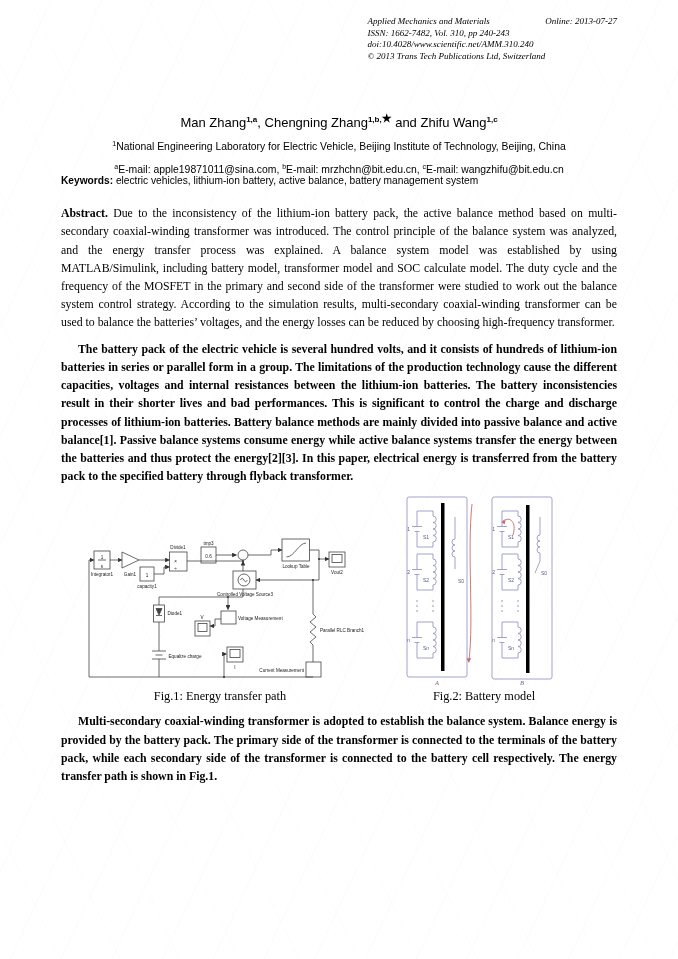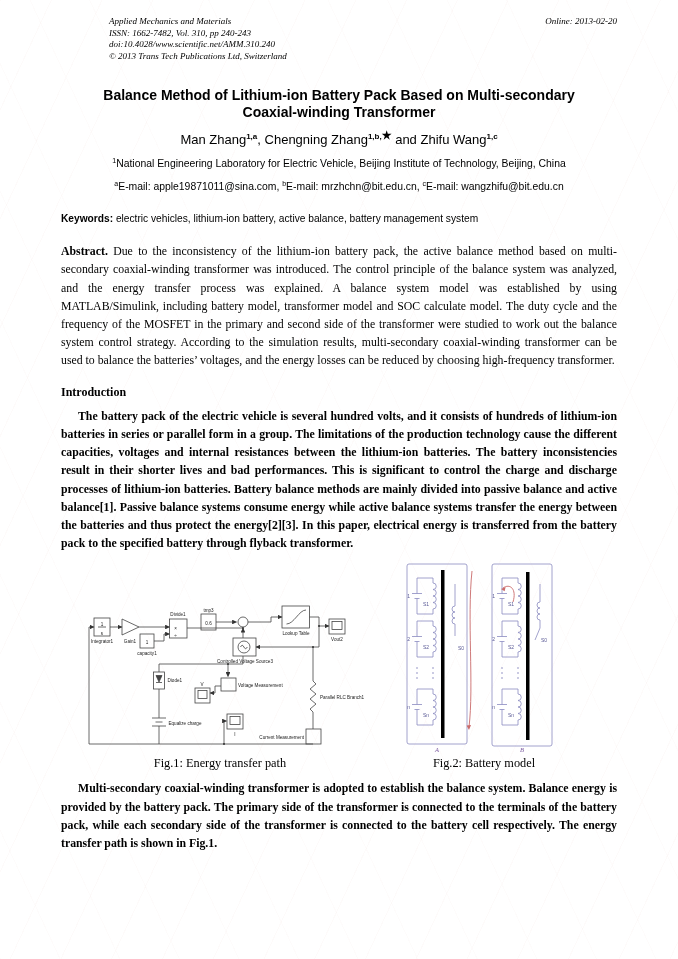--- a/index.html
+++ b/index.html
@@ -9,33 +9,33 @@
   }
   .page{
     box-sizing:border-box;width:678px;height:959px;
     padding:16px 61px 0 61px;
     background:
       repeating-linear-gradient(115deg, rgba(240,215,210,0.10) 0 1px, transparent 1px 46px),
       repeating-linear-gradient(65deg, rgba(240,215,210,0.08) 0 1px, transparent 1px 54px),
       #ffffff;
   }
   
-  .doc-header{display:flex;justify-content:space-between;align-items:flex-start;
-    font:italic 9px/11.5px "Liberation Serif", serif;margin-left:48px;}
+  .doc-header{display:flex;justify-content:flex-end;align-items:flex-start;
+    font:italic 9px/11.5px "Liberation Serif", serif;}
   .doc-header .left div{white-space:nowrap;}
   
   .title{margin:25px 0 0;text-align:center;
     font:bold 14px/17px "Liberation Sans", sans-serif;}
   .authors{margin-top:8px;text-align:center;font:13px "Liberation Sans", sans-serif;}
   .authors sup{font-size:8px;font-weight:bold;}
   .authors .star{font-size:11px;}
   .affiliation,.emails,.corresponding{
     margin-top:10px;text-align:center;font:10.4px "Liberation Sans", sans-serif;}
   .affiliation sup,.emails sup{font-size:7px;}
-  .keywords{margin-top:21px;font:10.2px "Liberation Sans", sans-serif;}
+  .keywords{font:10.2px "Liberation Sans", sans-serif;}
   .keywords b{font-weight:bold;}
   
   .para{margin:0;font:11.8px/18.2px "Liberation Serif", serif;text-align:justify;}
   .abstract{margin-top:18px;}
   .abstract b{font-weight:bold;font-family:Liberation Serif, serif;}
   h2{margin:15px 0 0;font:bold 12px/14px "Liberation Serif", serif;}
   .indented{margin-top:8px;text-indent:17px;font-weight:bold;}
   
   .figures-row{margin-top:6px;display:flex;align-items:flex-end;}
   figure{margin:0;display:flex;flex-direction:column;align-items:center;}
@@ -54,26 +54,25 @@
 
 <div class="page">
 
   <header class="doc-header">
     <div class="left">
       <div>Applied Mechanics and Materials</div>
       <div>ISSN: 1662-7482, Vol. 310, pp 240-243</div>
       <div>doi:10.4028/www.scientific.net/AMM.310.240</div>
       <div>© 2013 Trans Tech Publications Ltd, Switzerland</div>
     </div>
-    <div class="right">Online: 2013-02-20</div>
+    <div class="right">Online: 2013-07-27</div>
   </header>
 
   <h1 class="title">
-    <span>Balance Method of Lithium-ion Battery Pack Based on Multi-secondary</span><br>
-    <span>Coaxial-winding Transformer</span>
+    <br>
   </h1>
 
   <div class="authors">
     <span><span>Man Zhang</span><sup>1,a</sup><span>, </span></span><span><span>Chengning Zhang</span><sup><span>1,b,</span><span class="star">★</span></sup><span> and </span></span><span><span>Zhifu Wang</span><sup>1,c</sup></span>
   </div>
 
   <div class="affiliation">
     <sup>1</sup><span>National Engineering Laboratory for Electric Vehicle, Beijing Institute of Technology, Beijing, China</span>
   </div>
 
@@ -83,21 +82,20 @@
 
 
   <div class="keywords">
     <b>Keywords:</b><span> electric vehicles, lithium-ion battery, active balance, battery management system</span>
   </div>
 
   <p class="para abstract">
     <b>Abstract.</b><span> Due to the inconsistency of the lithium-ion battery pack, the active balance method based on multi-secondary coaxial-winding transformer was introduced. The control principle of the balance system was analyzed, and the energy transfer process was explained. A balance system model was established by using MATLAB/Simulink, including battery model, transformer model and SOC calculate model. The duty cycle and the frequency of the MOSFET in the primary and second side of the transformer were studied to work out the balance system control strategy. According to the simulation results, multi-secondary coaxial-winding transformer can be used to balance the batteries’ voltages, and the energy losses can be reduced by choosing high-frequency transformer.</span>
   </p>
 
-  <h2>Introduction</h2>
   <p class="para indented">The battery pack of the electric vehicle is several hundred volts, and it consists of hundreds of lithium-ion batteries in series or parallel form in a group. The limitations of the production technology cause the different capacities, voltages and internal resistances between the lithium-ion batteries. The battery inconsistencies result in their shorter lives and bad performances. This is significant to control the charge and discharge processes of lithium-ion batteries. Battery balance methods are mainly divided into passive balance and active balance[1]. Passive balance systems consume energy while active balance systems transfer the energy between the batteries and thus protect the energy[2][3]. In this paper, electrical energy is transferred from the battery pack to the specified battery through flyback transformer.</p>
 
   <div class="figures-row">
 
     <figure class="fig1-block">
       <svg width="318" height="168" viewBox="0 0 318 168">
         <defs>
           <marker id="ah" markerWidth="7" markerHeight="6" refX="5.5" refY="3" orient="auto">
             <path d="M0,0 L6,3 L0,6 z" fill="#333"></path>
           </marker>

